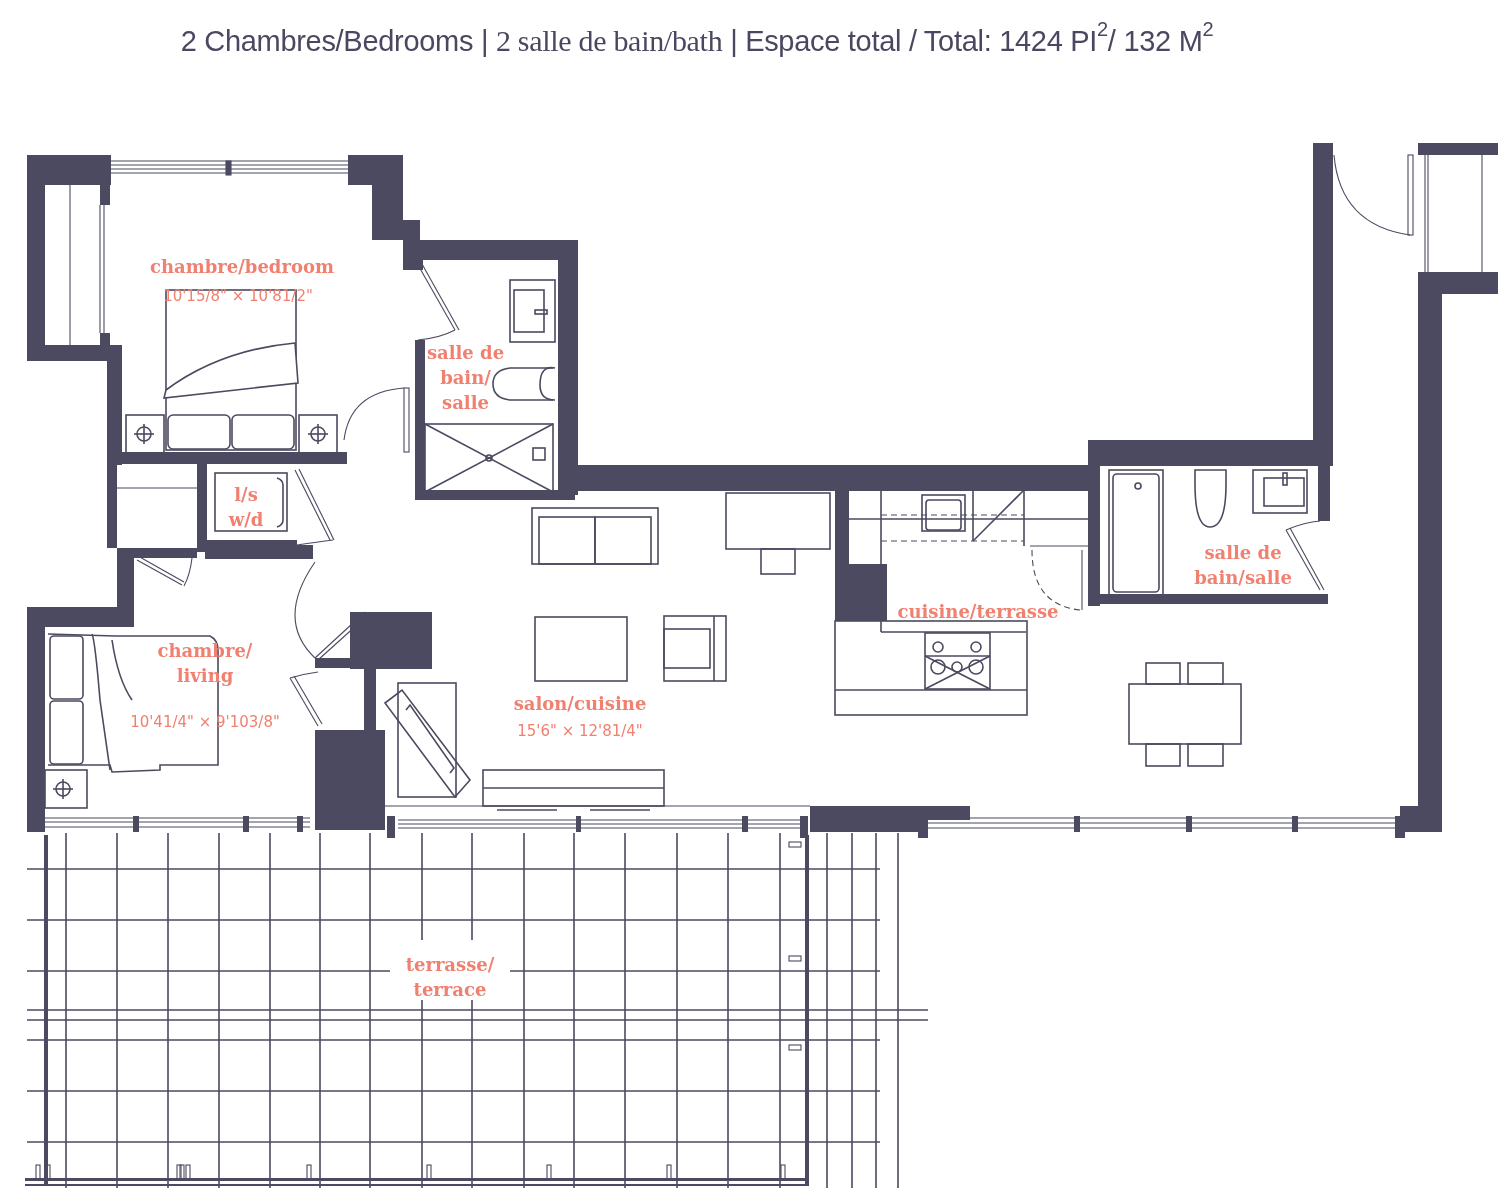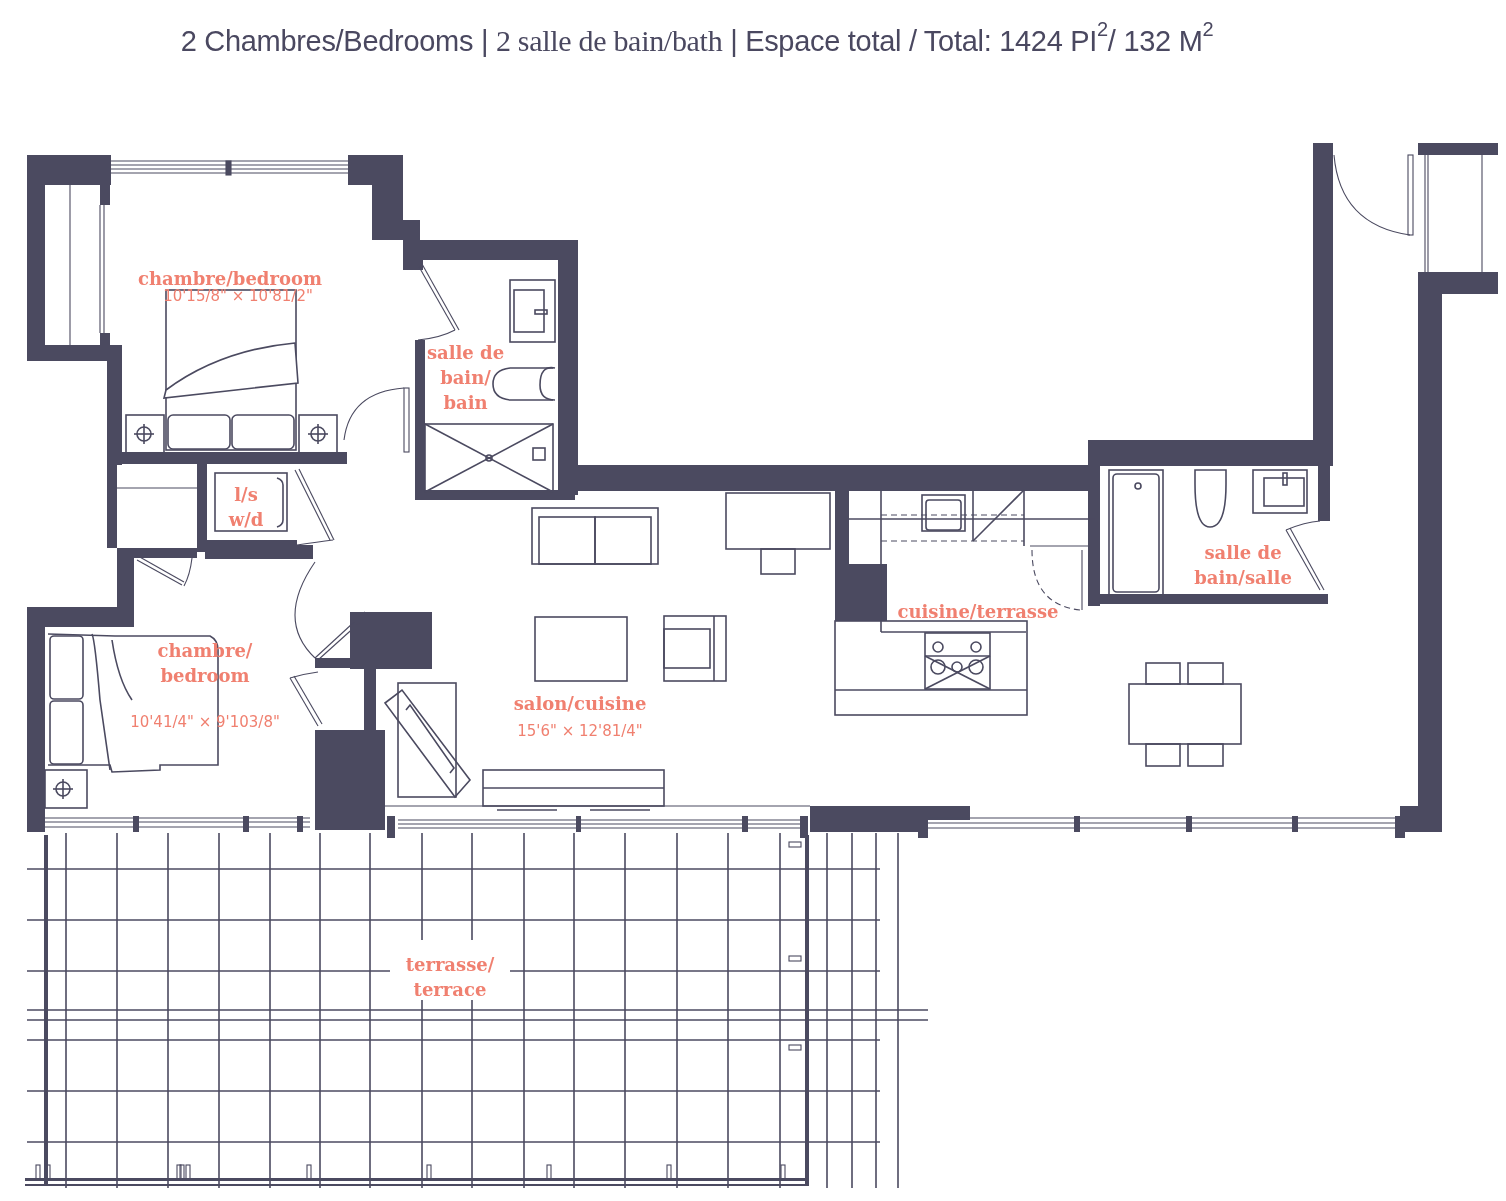--- a/index.html
+++ b/index.html
@@ -330,39 +330,39 @@
     <rect x="1109" y="470" width="54" height="126"></rect>
     <rect x="1113" y="474" width="46" height="118" rx="4"></rect>
     <circle cx="1138" cy="486" r="3"></circle>
     <path d="M1195 470 L1226 470 L1226 484 Q1226 527 1210 527 Q1195 527 1195 484 Z"></path>
     <rect x="1253" y="470" width="54" height="43"></rect>
     <rect x="1264" y="478" width="40" height="28"></rect>
     <rect x="1283" y="473" width="4" height="12"></rect>
   </g>
 </svg>
 
-<div class="lbl" style="left:120px; top:254px; width:220px;margin-top:12px;">
+<div class="lbl" style="left:132px; top:254px; width:220px;">
   <div>chambre/bedroom</div>
 </div>
 <div class="dim" style="left:128px; top:287px; width:220px;">10'15/8" × 10'81/2"</div>
 
 <div class="lbl" style="left:418px; top:340px; width:95px;">
   <div>salle de</div>
   <div>bain/</div>
-  <div>bain</div>
+  <div>salle</div>
 </div>
 
 <div class="lbl" style="left:215px; top:482px; width:62px;">
   <div>l/s</div>
   <div>w/d</div>
 </div>
 
 <div class="lbl" style="left:130px; top:638px; width:150px;">
   <div>chambre/</div>
-  <div>bedroom</div>
+  <div>living</div>
 </div>
 <div class="dim" style="left:100px; top:713px; width:210px;">10'41/4" × 9'103/8"</div>
 
 <div class="lbl" style="left:490px; top:691px; width:180px;">
   <div>salon/cuisine</div>
 </div>
 <div class="dim" style="left:490px; top:722px; width:180px;">15'6" × 12'81/4"</div>
 
 <div class="lbl" style="left:888px; top:599px; width:180px;">
   <div>cuisine/terrasse</div>

